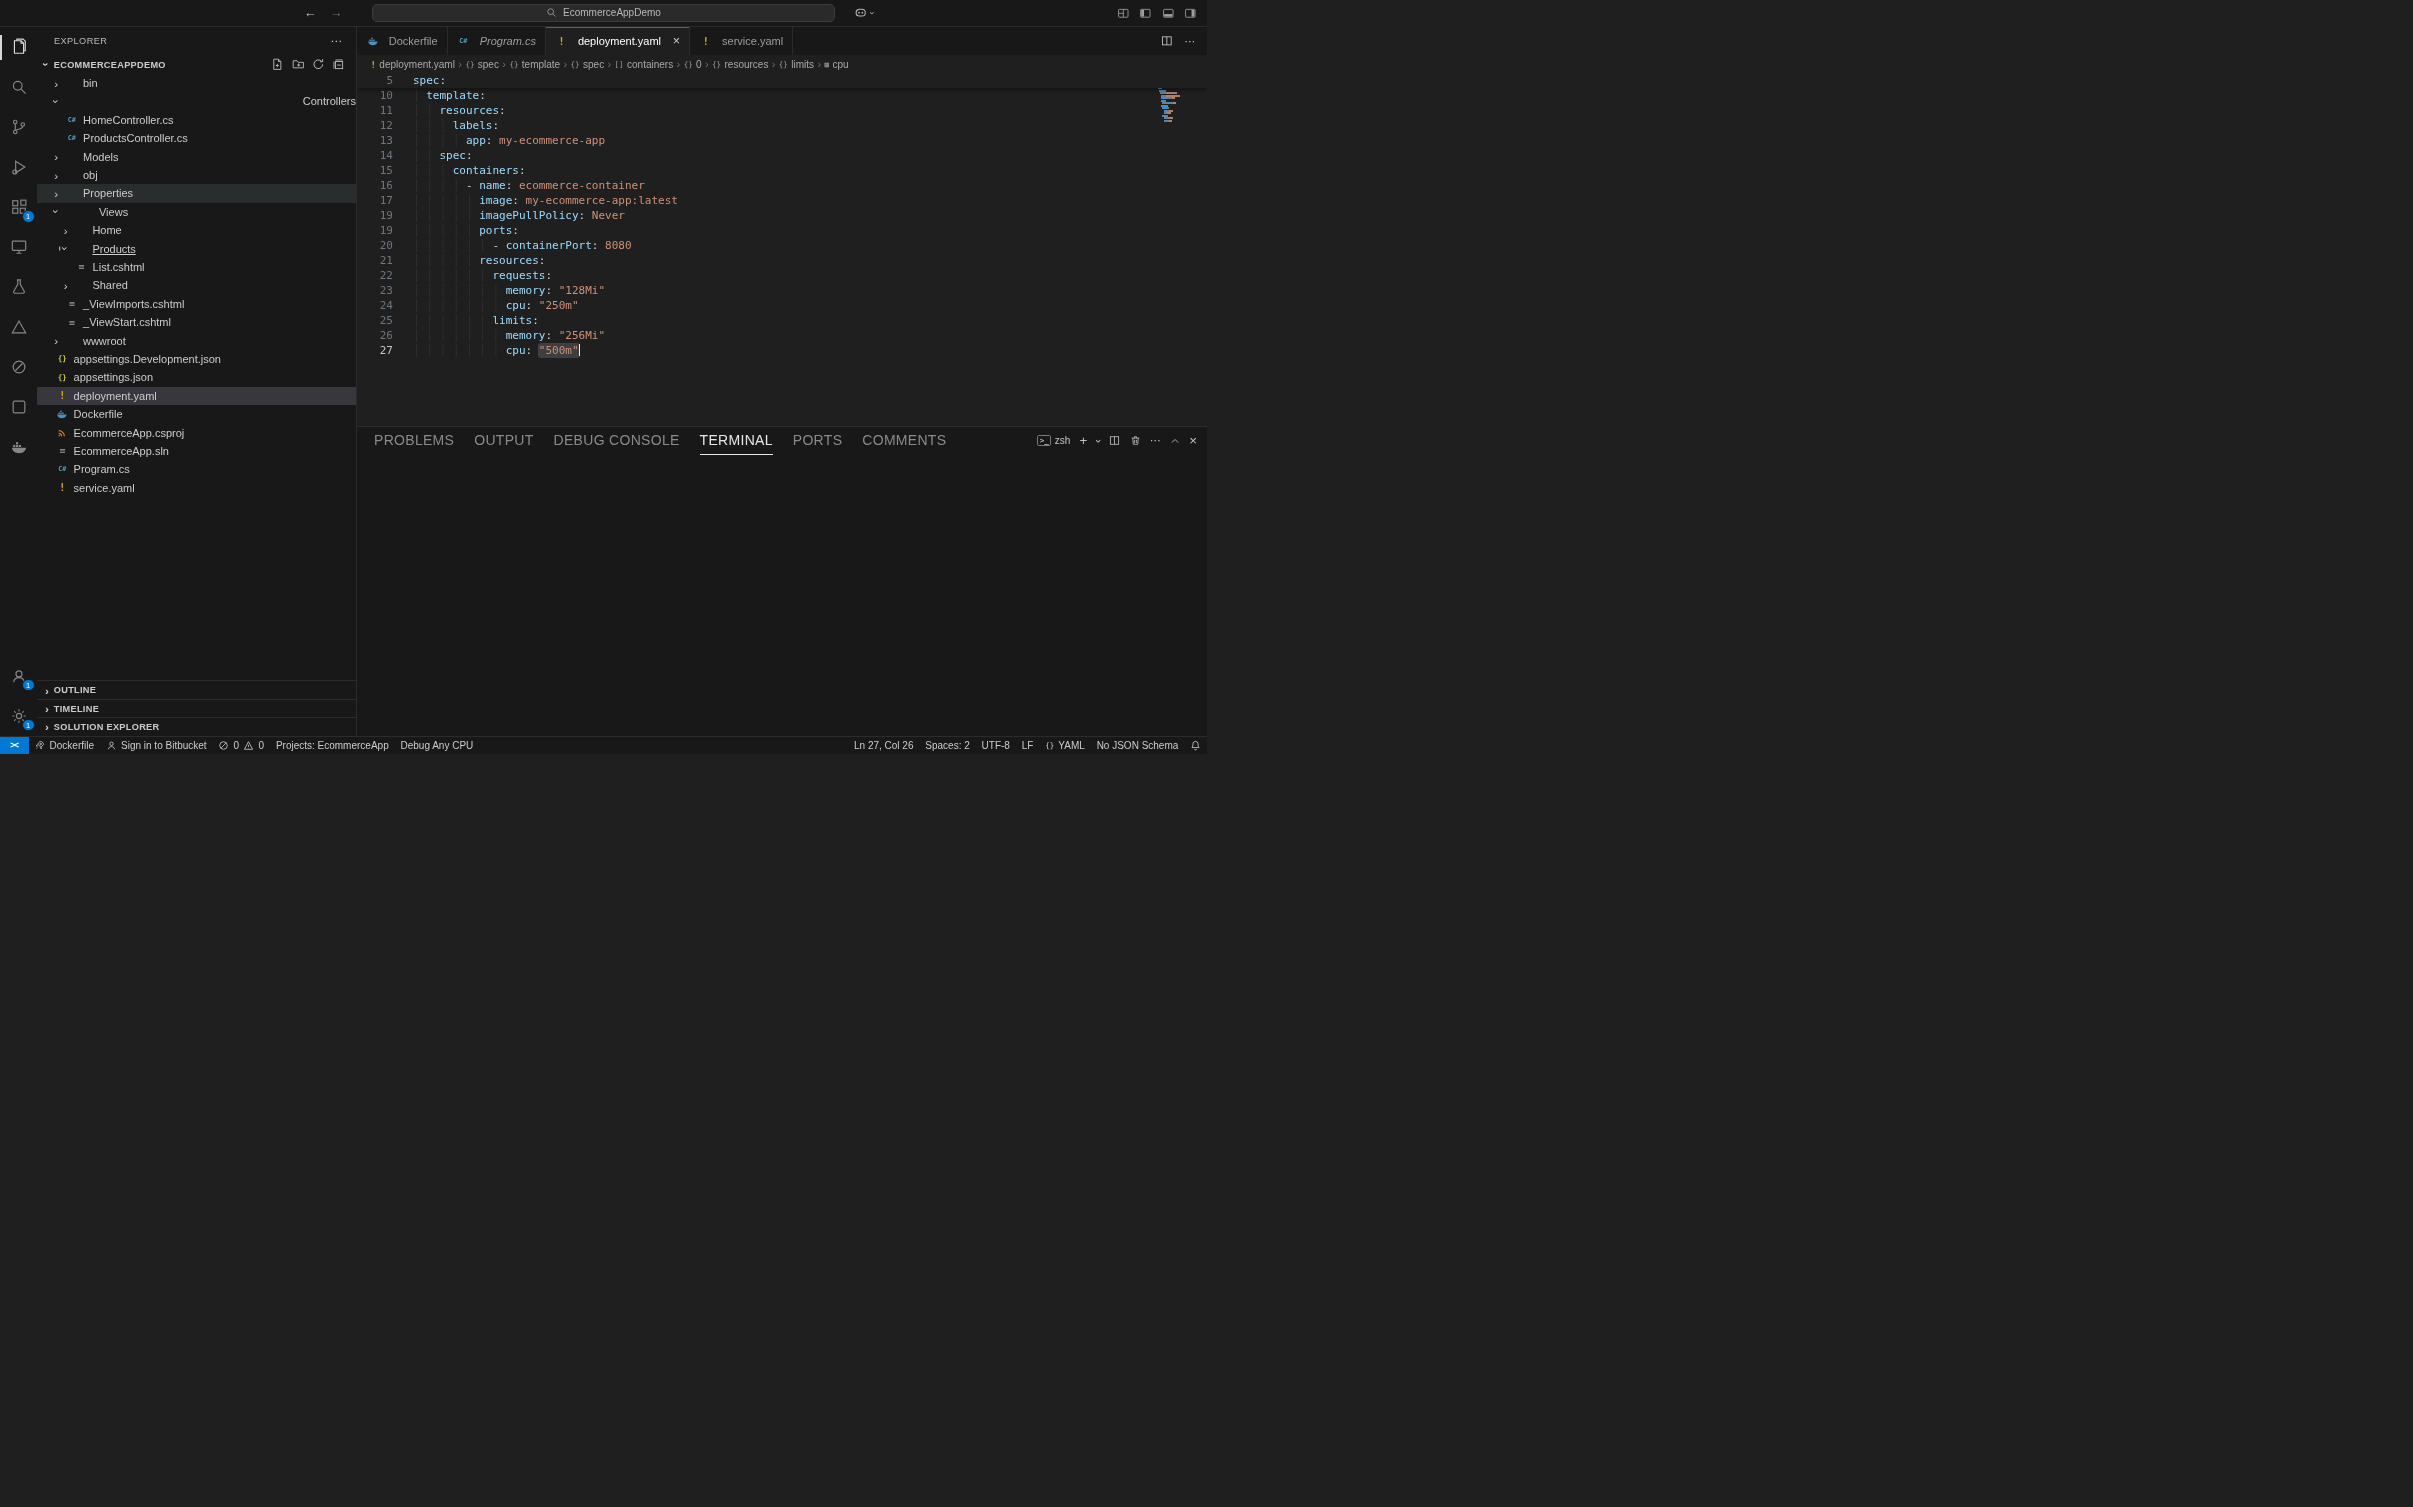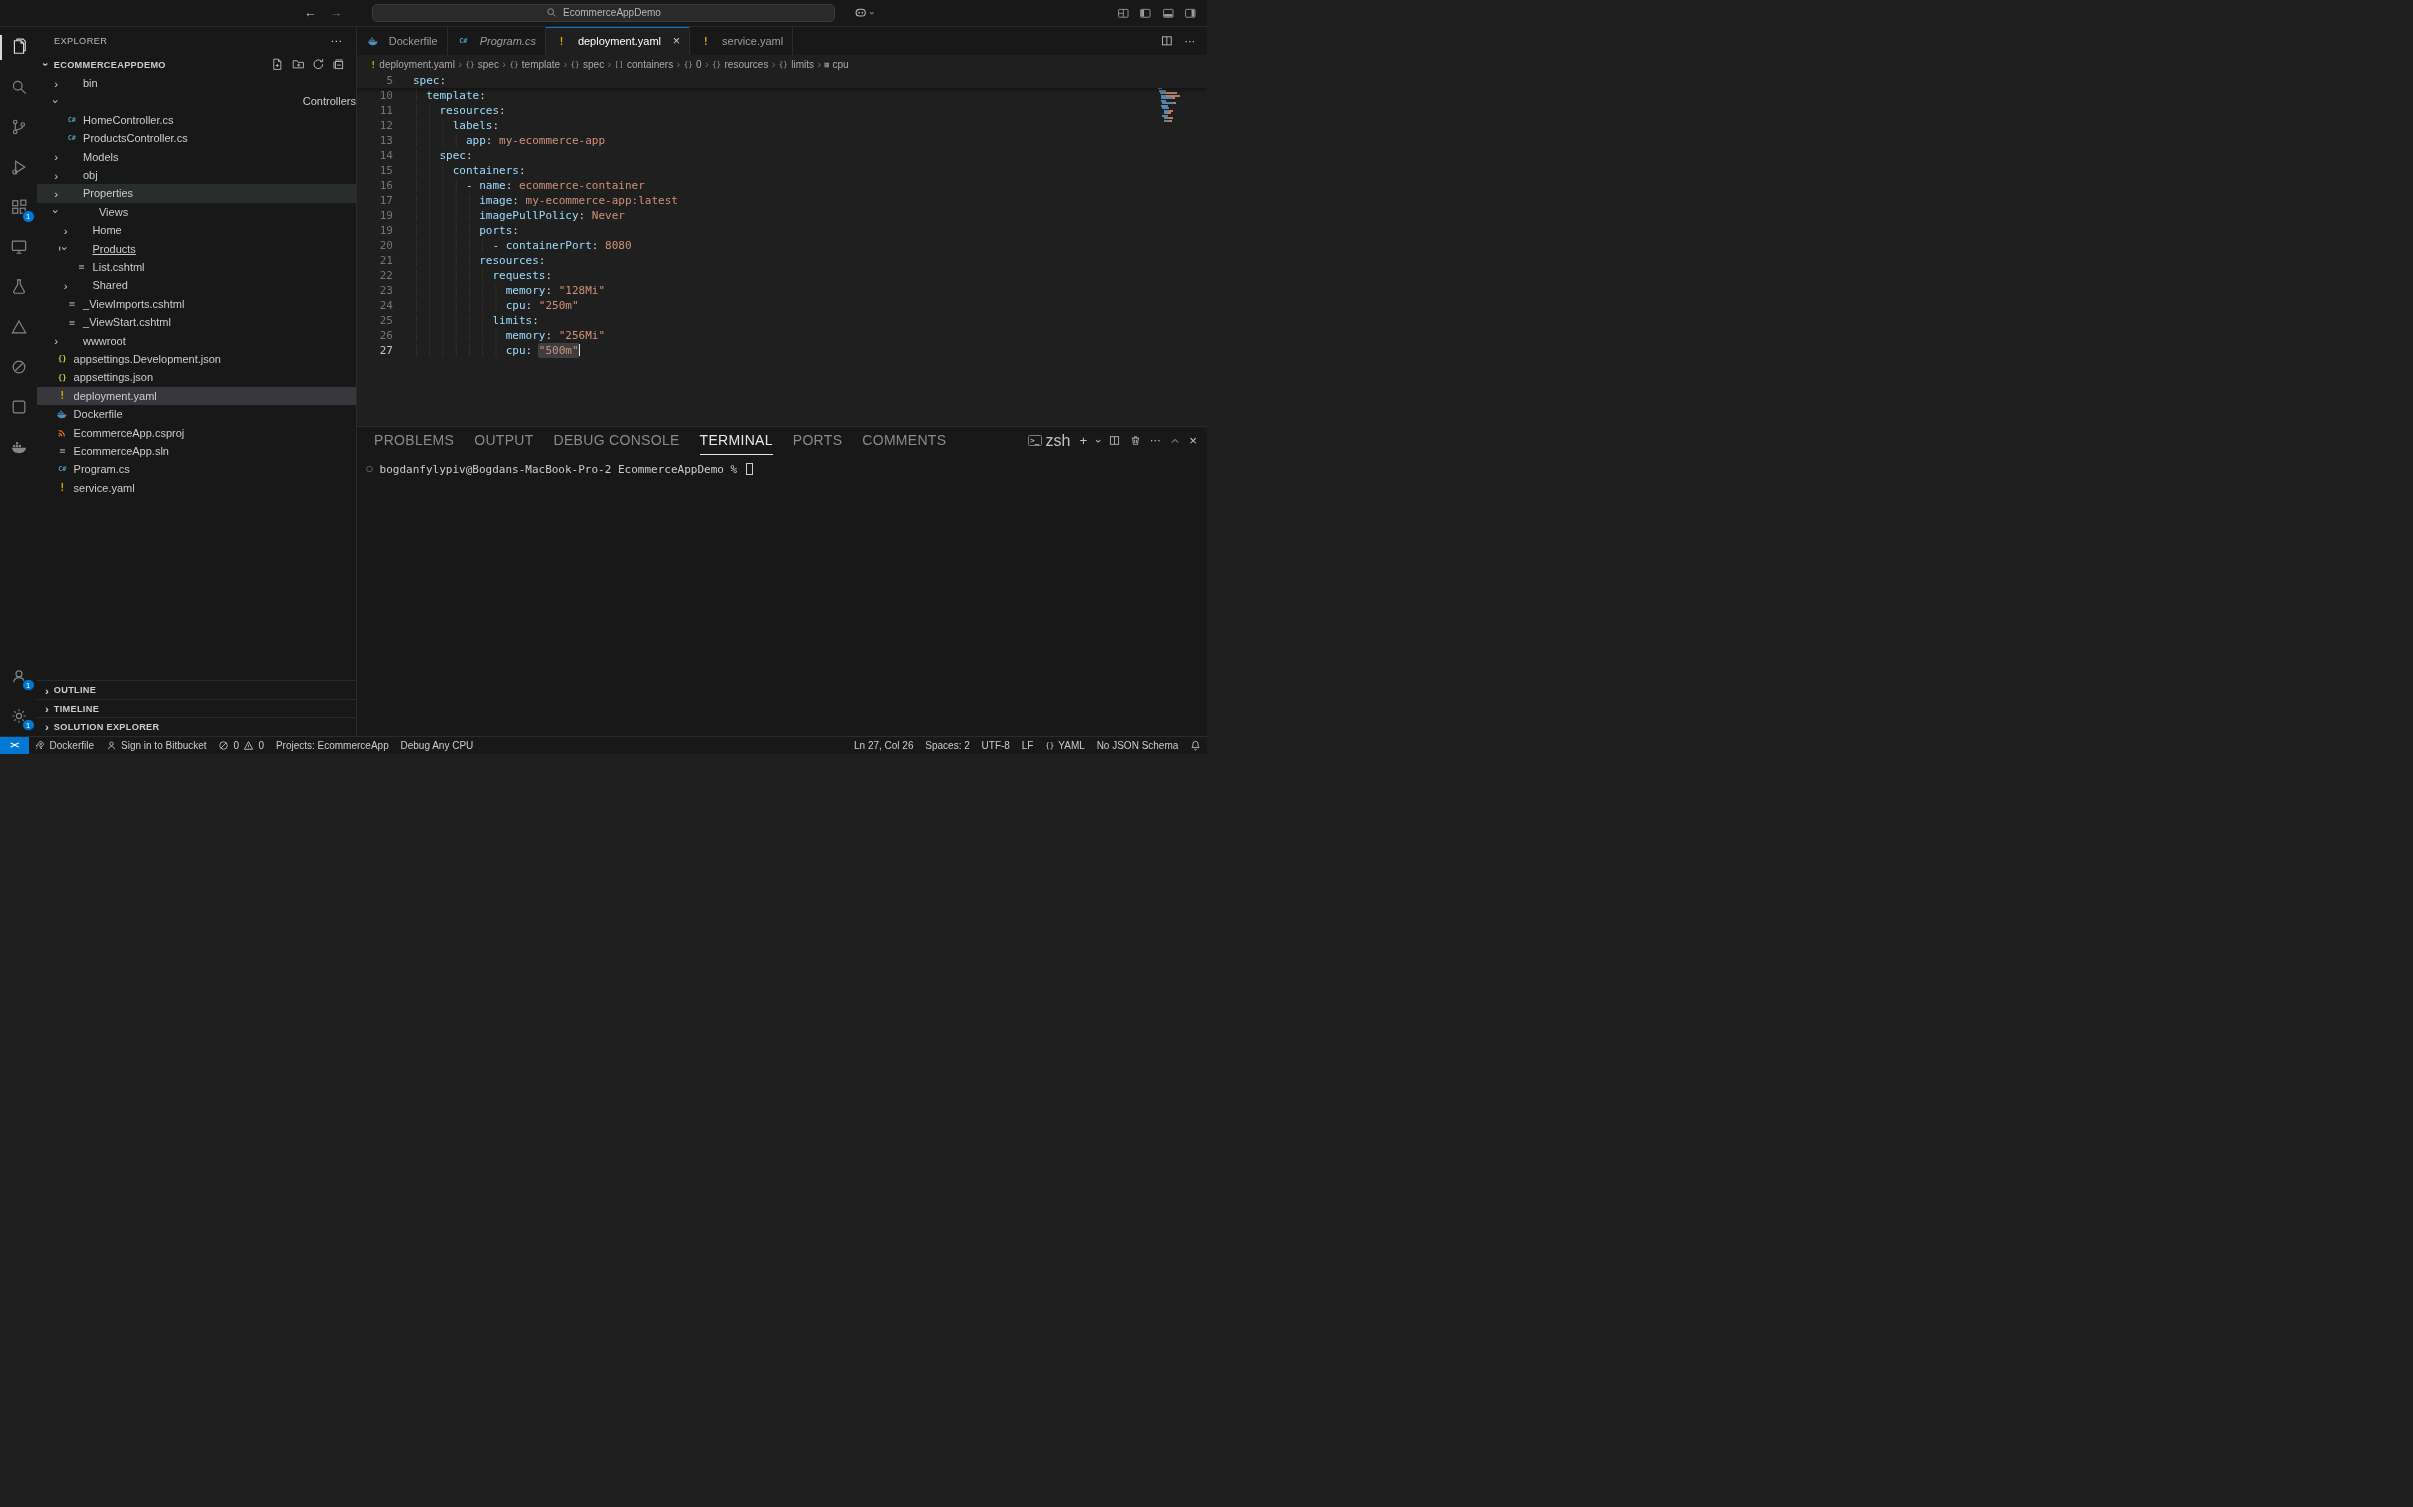--- a/index.html
+++ b/index.html
@@ -87,21 +87,21 @@
   .panel{height:310px;flex:none;border-top:0.8px solid #2b2b2b;background:#181818;display:flex;flex-direction:column}
   .panel-head{height:28.5px;flex:none;display:flex;align-items:center;padding:0 10px 0 17px}
   .ptabs{display:flex;gap:20px;height:100%}
   .ptab{display:flex;align-items:center;font-size:14px;letter-spacing:0.3px;color:#8a8a8a;border-bottom:0.8px solid transparent;cursor:pointer}
   .ptab.active{color:#e7e7e7;border-bottom-color:#e7e7e7}
   .panel-actions{margin-left:auto;display:flex;align-items:center;gap:9.2px;color:#c3c3c3}
   .panel-actions .pa{cursor:pointer;display:flex;align-items:center;gap:3.4px}
   .term-ico{font-family:"DejaVu Sans Mono",monospace;font-size:7.5px;font-weight:700;border:0.8px solid #7a7a7a;border-radius:1.7px;padding:0.8px 1.7px;line-height:1}
   .pa.plus{font-size:13.4px}
   .pa.close{font-size:13.4px}
-  .shell-label{font-size:16px}
+  .shell-label{font-size:10px}
   .term{padding:7.5px 0 0 9.2px;font-family:"DejaVu Sans Mono",monospace;font-size:11px;color:#cccccc;display:flex;align-items:center;gap:6.7px}
   .term-deco{width:6.7px;height:6.7px;flex:none;border:0.8px solid #5a5a5a;border-radius:50%}
   .term-caret{width:6.7px;height:12.6px;flex:none;border:0.8px solid #cccccc;margin-left:2.5px}
 
   
   .statusbar{height:18.4px;flex:none;background:#181818;border-top:0.8px solid #2b2b2b;display:flex;align-items:center;font-size:10px;color:#cccccc}
   .sb-item{display:flex;align-items:center;gap:4.2px;padding:0 5.9px;height:100%;cursor:pointer;white-space:nowrap}
   .sb-item.remote{width:28.5px;background:#0078d4;color:#ffffff;justify-content:center;padding:0}
   .remote-glyph{font-size:8.4px;font-weight:700;letter-spacing:-0.8px}
   .sb-right{margin-left:auto;display:flex;height:100%}
@@ -671,25 +671,20 @@
             </span>
           <span class="pa">⋯</span>
           <span class="pa">
               <svg width="10" height="10" viewBox="0 0 16 16" fill="none" stroke="currentColor" stroke-width="1.4">
                 <path d="M3 10.5l5-5 5 5"></path>
               </svg>
             </span>
           <span class="pa close">×</span>
         </div>
       </div>
-      <div class="term">
-        <span class="term-deco"></span>
-        <span>bogdanfylypiv@Bogdans-MacBook-Pro-2 EcommerceAppDemo %</span>
-        <span class="term-caret"></span>
-      </div>
     </div>
   </div>
 </div>
 
 <div class="statusbar">
   <div class="sb-item remote">
       <span class="remote-glyph">&gt;&lt;</span>
     </div>
   <div class="sb-item">
     <span>

